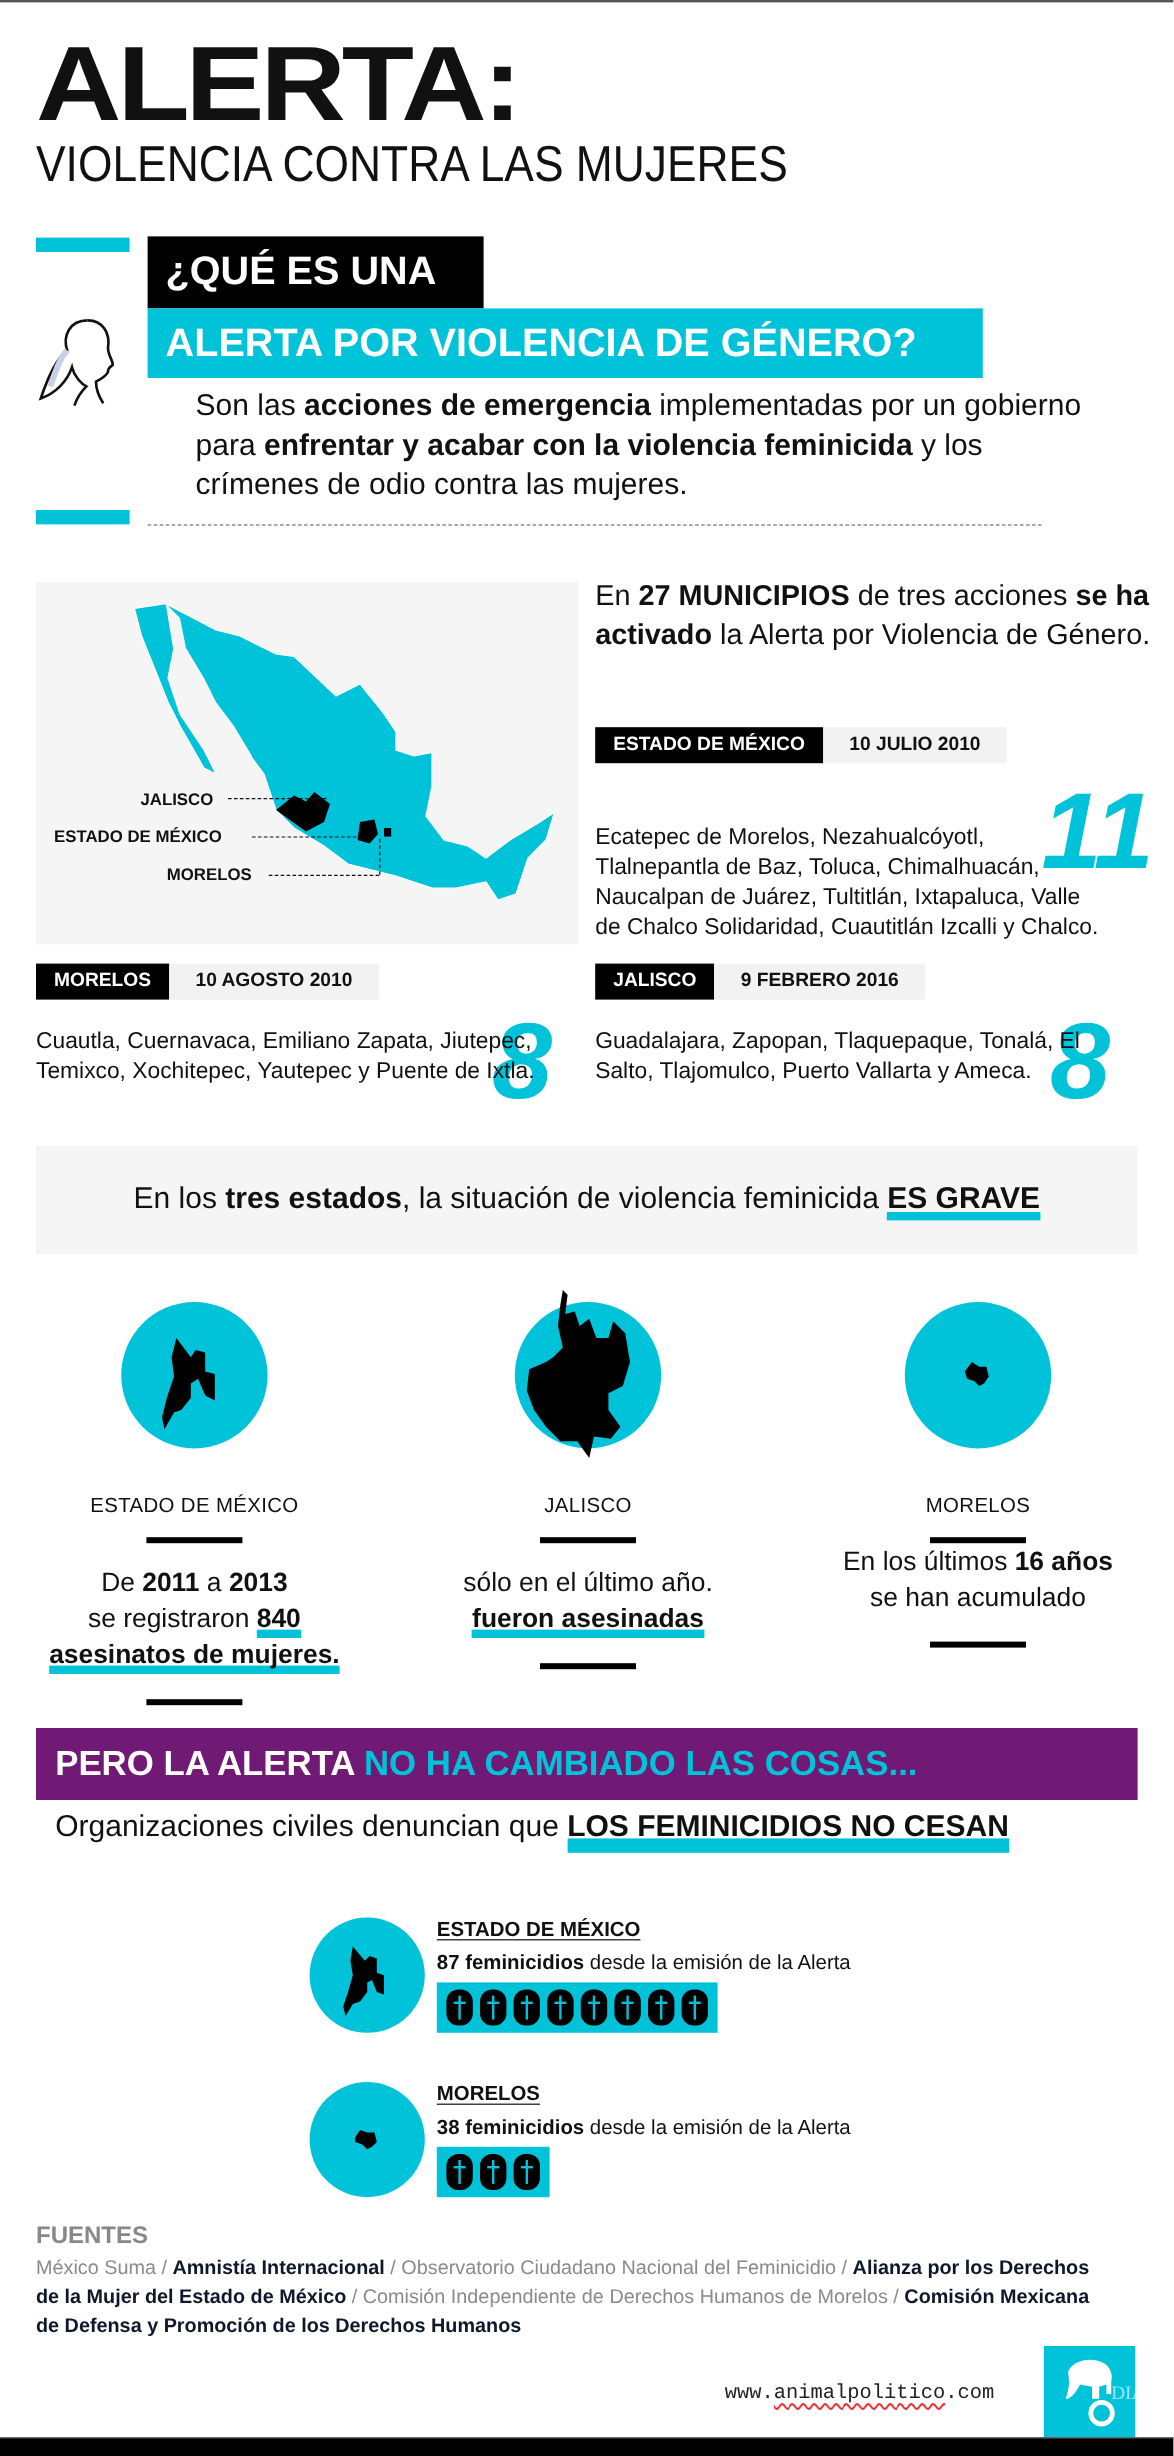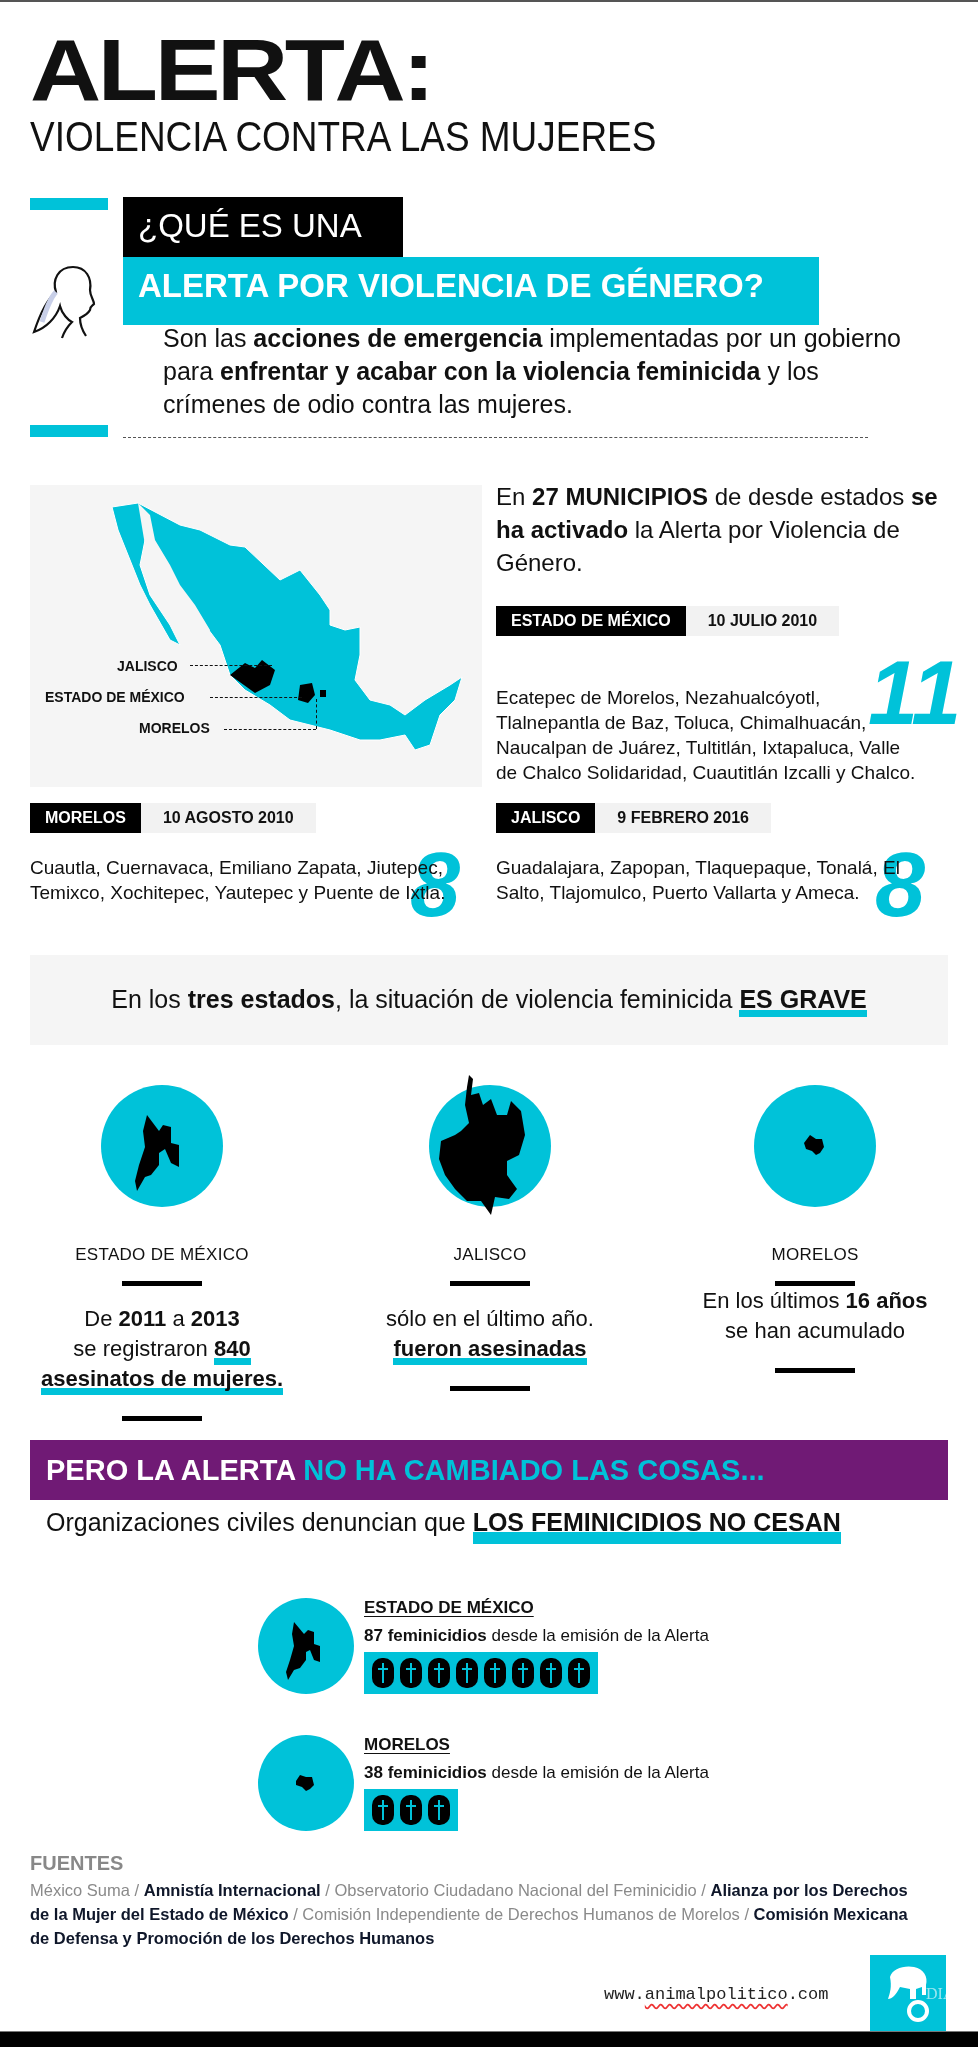--- a/index.html
+++ b/index.html
@@ -4,22 +4,22 @@
 <style>
   * { box-sizing: border-box; margin: 0; padding: 0; }
   html, body { width: 978px; background: #ffffff; }
   body { font-family: "Liberation Sans", sans-serif; color: #111; position: relative; height: 2047px; overflow: hidden; }
   .topbar { position: absolute; left: 0; top: 0; width: 978px; height: 2px; background: #555; }
   .abs { position: absolute; }
   .cyan { color: #00c2d9; }
   .title-main { left: 30px; top: 30px; font-family: "Liberation Sans", sans-serif; font-weight: 900; font-size: 88px; letter-spacing: -3px; line-height: 80px; transform: scaleX(1.12); transform-origin: left; }
   .title-sub { left: 30px; top: 112px; font-size: 42px; line-height: 50px; font-weight: 400; transform: scaleX(0.88); transform-origin: left; white-space: nowrap; }
   .cyan-bar { width: 78px; height: 12px; background: #00c2d9; }
-  .q-black { left: 123px; top: 197px; width: 280px; height: 60px; background: #000; color: #fff; font-weight: 400; font-size: 33px; padding: 10px 15px; white-space: nowrap; }
-  .q-cyan { left: 123px; top: 257px; width: 696px; height: 68px; background: #00c2d9; color: #fff; font-weight: 700; font-size: 33px; padding: 10px 15px; white-space: nowrap; }
+  .q-black { left: 123px; top: 197px; width: 280px; height: 60px; background: #000; color: #fff; font-weight: 700; font-size: 33px; padding: 10px 15px; white-space: nowrap; }
+  .q-cyan { left: 123px; top: 257px; width: 696px; height: 58px; background: #00c2d9; color: #fff; font-weight: 700; font-size: 33px; padding: 10px 15px; white-space: nowrap; }
   .q-desc { left: 123px; top: 322px; width: 760px; font-size: 25px; line-height: 33px; margin-left: 40px; }
   .dashed { left: 123px; top: 437px; width: 745px; border-top: 1.5px dashed #555; }
   .map-box { left: 30px; top: 485px; width: 452px; height: 302px; background: #f5f5f5; }
   .map-label { font-weight: 700; font-size: 14px; color: #111; white-space: nowrap; }
   .stmt { left: 496px; top: 480px; width: 470px; font-size: 24px; line-height: 33px; }
   .tag { display: flex; height: 30px; }
   .tag .k { background: #000; color: #fff; font-weight: 700; font-size: 16px; padding: 6px 15px; white-space: nowrap; }
   .tag .v { background: #f2f2f2; color: #111; font-weight: 700; font-size: 16px; padding: 6px 22px; white-space: nowrap; }
   .munis { font-size: 19px; line-height: 25px; color: #111; }
   .bignum { color: #00c2d9; font-weight: 900; font-style: italic; font-size: 90px; line-height: 90px; }
@@ -84,21 +84,21 @@
   <div class="abs map-label" style="left:87px;top:173px;">JALISCO</div>
   <div class="abs map-label" style="left:15px;top:204px;">ESTADO DE MÉXICO</div>
   <div class="abs map-label" style="left:109px;top:235px;">MORELOS</div>
   <div class="abs" style="left:160px;top:180px;width:82px;border-top:1.5px dashed #111;"></div>
   <div class="abs" style="left:180px;top:212px;width:92px;border-top:1.5px dashed #111;"></div>
   <div class="abs" style="left:194px;top:244px;width:92px;border-top:1.5px dashed #111;"></div>
   <div class="abs" style="left:286px;top:214px;height:30px;border-left:1.5px dashed #111;"></div>
 </div>
 
 <div class="abs stmt">
-  <span>En </span><b>27 MUNICIPIOS</b><span> de desde estados </span><b>se ha activado</b><span> la Alerta por Violencia de Género.</span>
+  <span>En </span><b>27 MUNICIPIOS</b><span> de tres acciones </span><b>se ha activado</b><span> la Alerta por Violencia de Género.</span>
 </div>
 
 <div class="abs tag" style="left:496px;top:606px;">
   <div class="k">ESTADO DE MÉXICO</div>
   <div class="v">10 JULIO 2010</div>
 </div>
 <div class="abs bignum" style="left:868px;top:648px;">11</div>
 <div class="abs munis" style="left:496px;top:657px;width:430px;margin-top:28px;">Ecatepec de Morelos, Nezahualcóyotl, Tlalnepantla de Baz, Toluca, Chimalhuacán, Naucalpan de Juárez, Tultitlán, Ixtapaluca, Valle de Chalco Solidaridad, Cuautitlán Izcalli y Chalco.</div>
 
 <div class="abs tag" style="left:30px;top:803px;">

